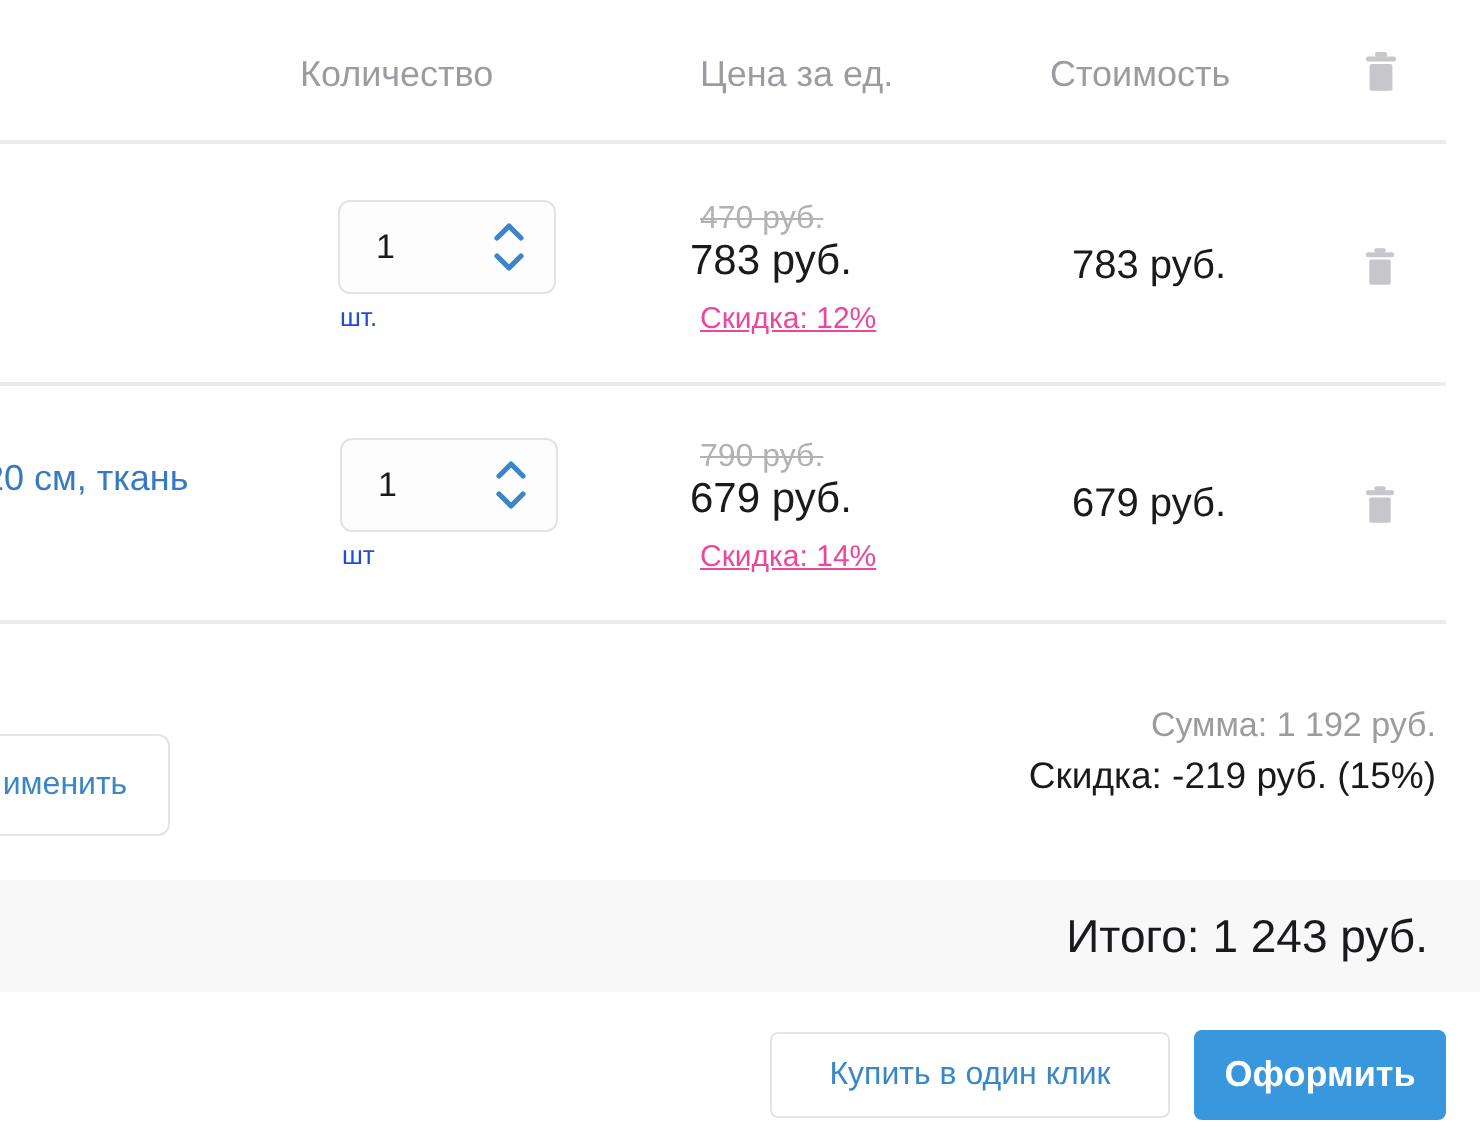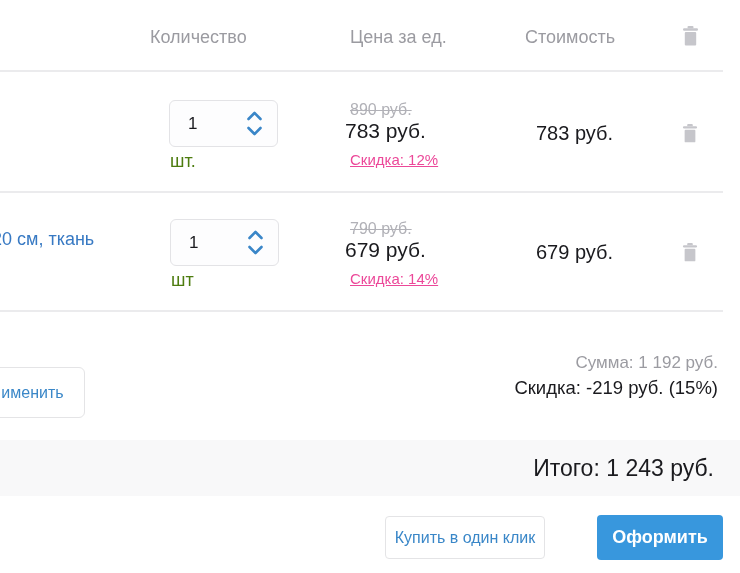--- a/index.html
+++ b/index.html
@@ -28,21 +28,21 @@
   .stepper .qty-value {
     position:absolute; left:18px; top:0; height:45px;
     display:flex; align-items:center; font-size:17px; color:#1a1a1e;
   }
   .stepper .arrows {
     position:absolute; right:14px; top:0; height:45px;
     display:flex; flex-direction:column; justify-content:center; gap:5px;
   }
   .stepper .arrow-btn { background:none; border:none; padding:0; cursor:pointer; line-height:0; }
 
-  .unit-label { font-size:18px; color:#4d7c0f; }
+  .unit-label { font-size:13px; color:#1d4ed8; }
 
   .old-price { font-size:16px; color:#b1b1b7; text-decoration:line-through; }
   .cur-price { font-size:21px; color:#1a1a1e; }
   .cost-price { font-size:20px; color:#1a1a1e; }
   .discount-note { font-size:15px; color:#ec4899;text-decoration:underline; }
 
   .product-link { font-size:18px; color:#3779c3; cursor:pointer; white-space:nowrap; }
 
   .apply-btn {
     left:-20px; top:367px; width:105px; height:51px;
@@ -54,21 +54,21 @@
   .discount-line { font-size:18.5px; color:#1a1a1e; }
 
   .total-band { left:0; top:440px; width:740px; height:56px; background:#f8f8f9; }
   .total-text {
     position:absolute; right:26px; top:0; height:56px;
     display:flex; align-items:center;
     font-size:23px; font-weight:500; color:#1a1a1e;
   }
 
   .one-click-btn {
-    left:385px; top:516px; width:160px; height:43px;
+    left:385px; top:516px; width:200px; height:43px;
     background:#ffffff; border:1px solid #e4e4e6; border-radius:4px;
     font-family:inherit; font-size:16px; color:#3a87c8; cursor:pointer;
   }
   .checkout-btn {
     left:597px; top:515px; width:126px; height:45px;
     background:#3897dd; border:none; border-radius:4px;
     font-family:inherit; font-size:18px; font-weight:700; color:#ffffff; cursor:pointer;
   }
 </style>
 </head>
@@ -104,21 +104,21 @@
       <span>
         <svg width="17" height="10" viewBox="0 0 17 10">
             <polyline points="2.5,2 8.5,8 14.5,2" fill="none" stroke="#3a86c8" stroke-width="2.6" stroke-linecap="round" stroke-linejoin="round"></polyline>
           </svg>
       </span>
     </button>
   </div>
 </div>
 <div class="abs unit-label center" style="left:170px; top:151px; width:106px;">шт.</div>
 
-<div class="abs old-price center" style="left:350px; top:101px; width:155px;">890 руб.</div>
+<div class="abs old-price center" style="left:350px; top:101px; width:155px;">470 руб.</div>
 <div class="abs cur-price center" style="left:345px; top:119px; width:160px;">783 руб.</div>
 <div class="abs discount-note center" style="left:350px; top:151px; width:188px;">Скидка: 12%</div>
 <div class="abs cost-price center" style="left:536px; top:122px; width:150px;">783 руб.</div>
 <button class="abs trash" style="left:682px; top:123px;">
   <span>
     <svg width="16" height="19" viewBox="0 0 17 20">
       <rect x="5.5" y="0" width="6" height="2.4" rx="1" fill="#c6c6cb"></rect>
       <rect x="1" y="2.2" width="15" height="2.6" rx="1.2" fill="#c6c6cb"></rect>
       <rect x="2.8" y="6" width="11.4" height="13.4" rx="1" fill="#c6c6cb"></rect>
     </svg>

